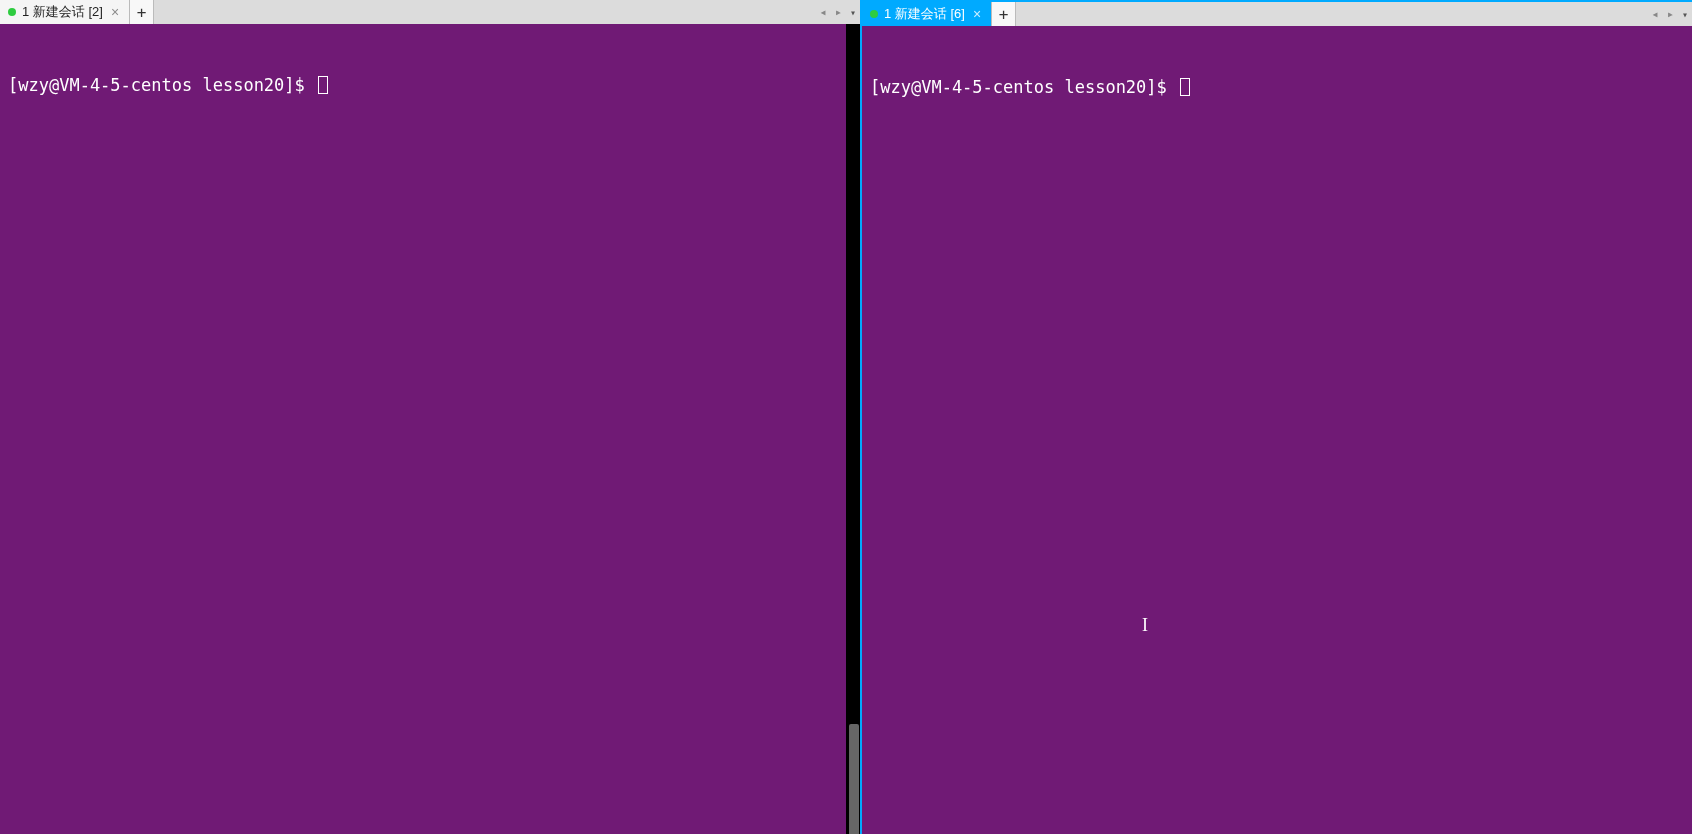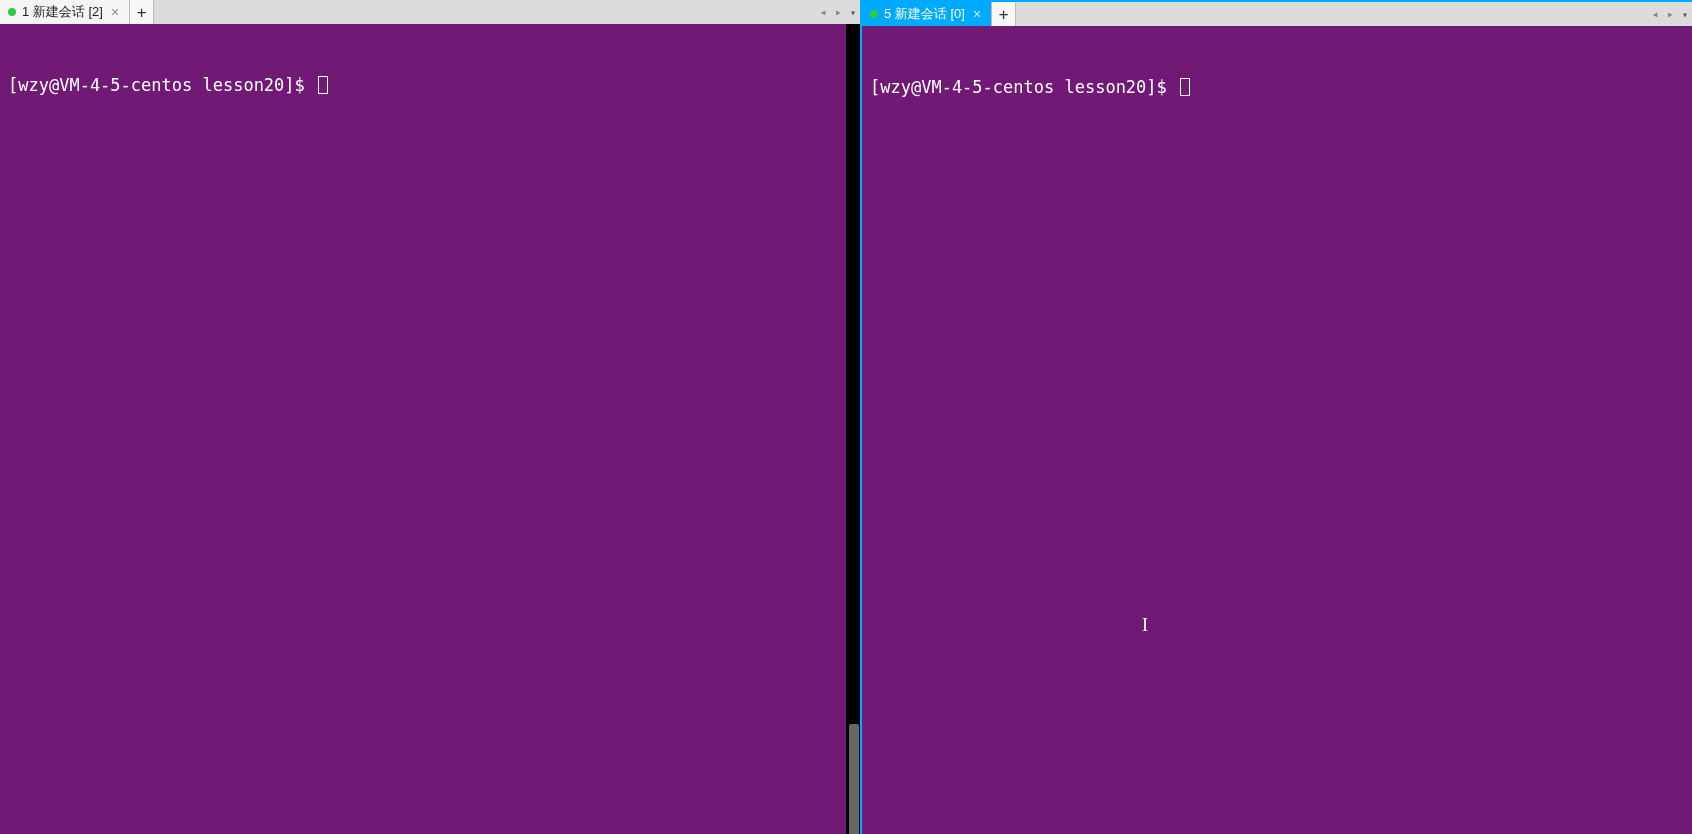--- a/index.html
+++ b/index.html
@@ -184,21 +184,21 @@
   </div>
   <div class="scrollbar-track">
     <div class="scrollbar-thumb"></div>
   </div>
 </div>
 
 <div class="pane pane-right">
   <div class="tabbar">
     <div class="tab tab-active-blue">
       <span class="dot dot-green"></span>
-      <span>5 新建会话 [0]</span>
+      <span>1 新建会话 [6]</span>
       <span class="tab-close">×</span>
     </div>
     <div class="tab-add">
       <span>+</span>
     </div>
     <div class="tabbar-right-controls">
       <span class="arrow-nav">◂</span>
       <span class="arrow-nav">▸</span>
       <span class="dropdown-arrow">▾</span>
     </div>

